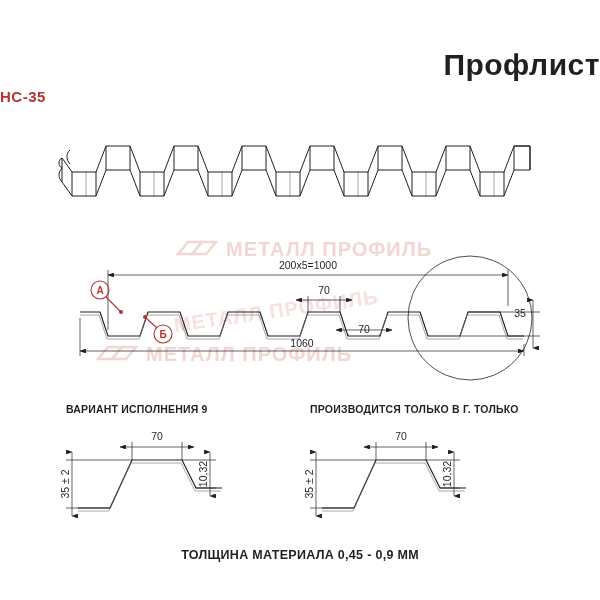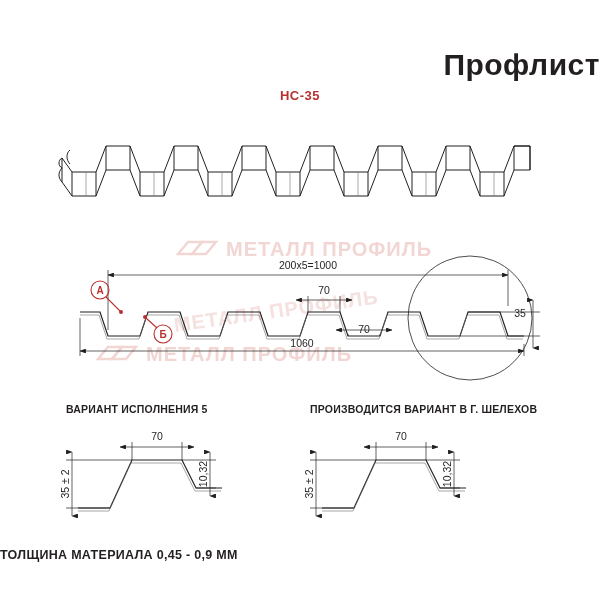--- a/index.html
+++ b/index.html
@@ -28,40 +28,40 @@
     text-align: right;
     font-size: 30px;
     font-weight: bold;
     letter-spacing: 0.5px;
   }
   .subtitle {
     position: absolute;
     top: 88px;
     left: 0;
     width: 600px;
-    text-align: center;
-    font-size: 13px;
+    font-size: 15px;
     font-weight: bold;
     color: #b8312f;
     letter-spacing: 0.5px;
   }
   .variant-label {
     position: absolute;
     font-size: 10.5px;
     font-weight: bold;
     letter-spacing: 0.2px;
     line-height: 14px;
   }
   #variant1-label { top: 402px; left: 66px; }
   #variant2-label { top: 402px; left: 310px; }
   .footer {
     position: absolute;
     top: 548px;
     left: 0;
     width: 600px;
+    text-align: center;
     font-size: 12.5px;
     font-weight: bold;
     letter-spacing: 0.3px;
   }
   svg { display: block; }
   .g-svg { position: absolute; top: 0; left: 0; }
   .wm-text {
     font-family: "Liberation Sans", sans-serif;
     font-weight: bold;
     font-size: 20px;
@@ -229,24 +229,24 @@
 
     <g>
       <circle cx="163" cy="334" r="9" fill="none" stroke="#b8312f" stroke-width="1.1"></circle>
       <line x1="157" y1="328" x2="146" y2="318" stroke="#b8312f" stroke-width="1.1"></line>
       <circle cx="145" cy="317" r="2" fill="#b8312f"></circle>
       <text x="163" y="338" text-anchor="middle" font-size="10" font-weight="bold" fill="#b8312f">Б</text>
     </g>
   </svg>
 
   <div class="variant-label" id="variant1-label">
-    <div>ВАРИАНТ ИСПОЛНЕНИЯ 5</div>
+    <div>ВАРИАНТ ИСПОЛНЕНИЯ 9</div>
   </div>
   <div class="variant-label" id="variant2-label">
-    <div>ПРОИЗВОДИТСЯ ВАРИАНТ В Г. ШЕЛЕХОВ</div>
+    <div>ПРОИЗВОДИТСЯ ТОЛЬКО В Г. ТОЛЬКО</div>
   </div>
 
   <svg class="g-svg" width="600" height="600">
 
     <g stroke="#231f20" stroke-width="1.2" fill="none" stroke-linejoin="miter">
       <path d="M78,508 L110,508 L132,460 L182,460 L196,488 L222,488"></path>
       <path d="M78,511 L109,511 L131,463 L181,463 L195,491 L221,491" stroke-width="0.6" stroke="#6f6c6d"></path>
     </g>
     <g stroke="#231f20" stroke-width="0.7">
 

